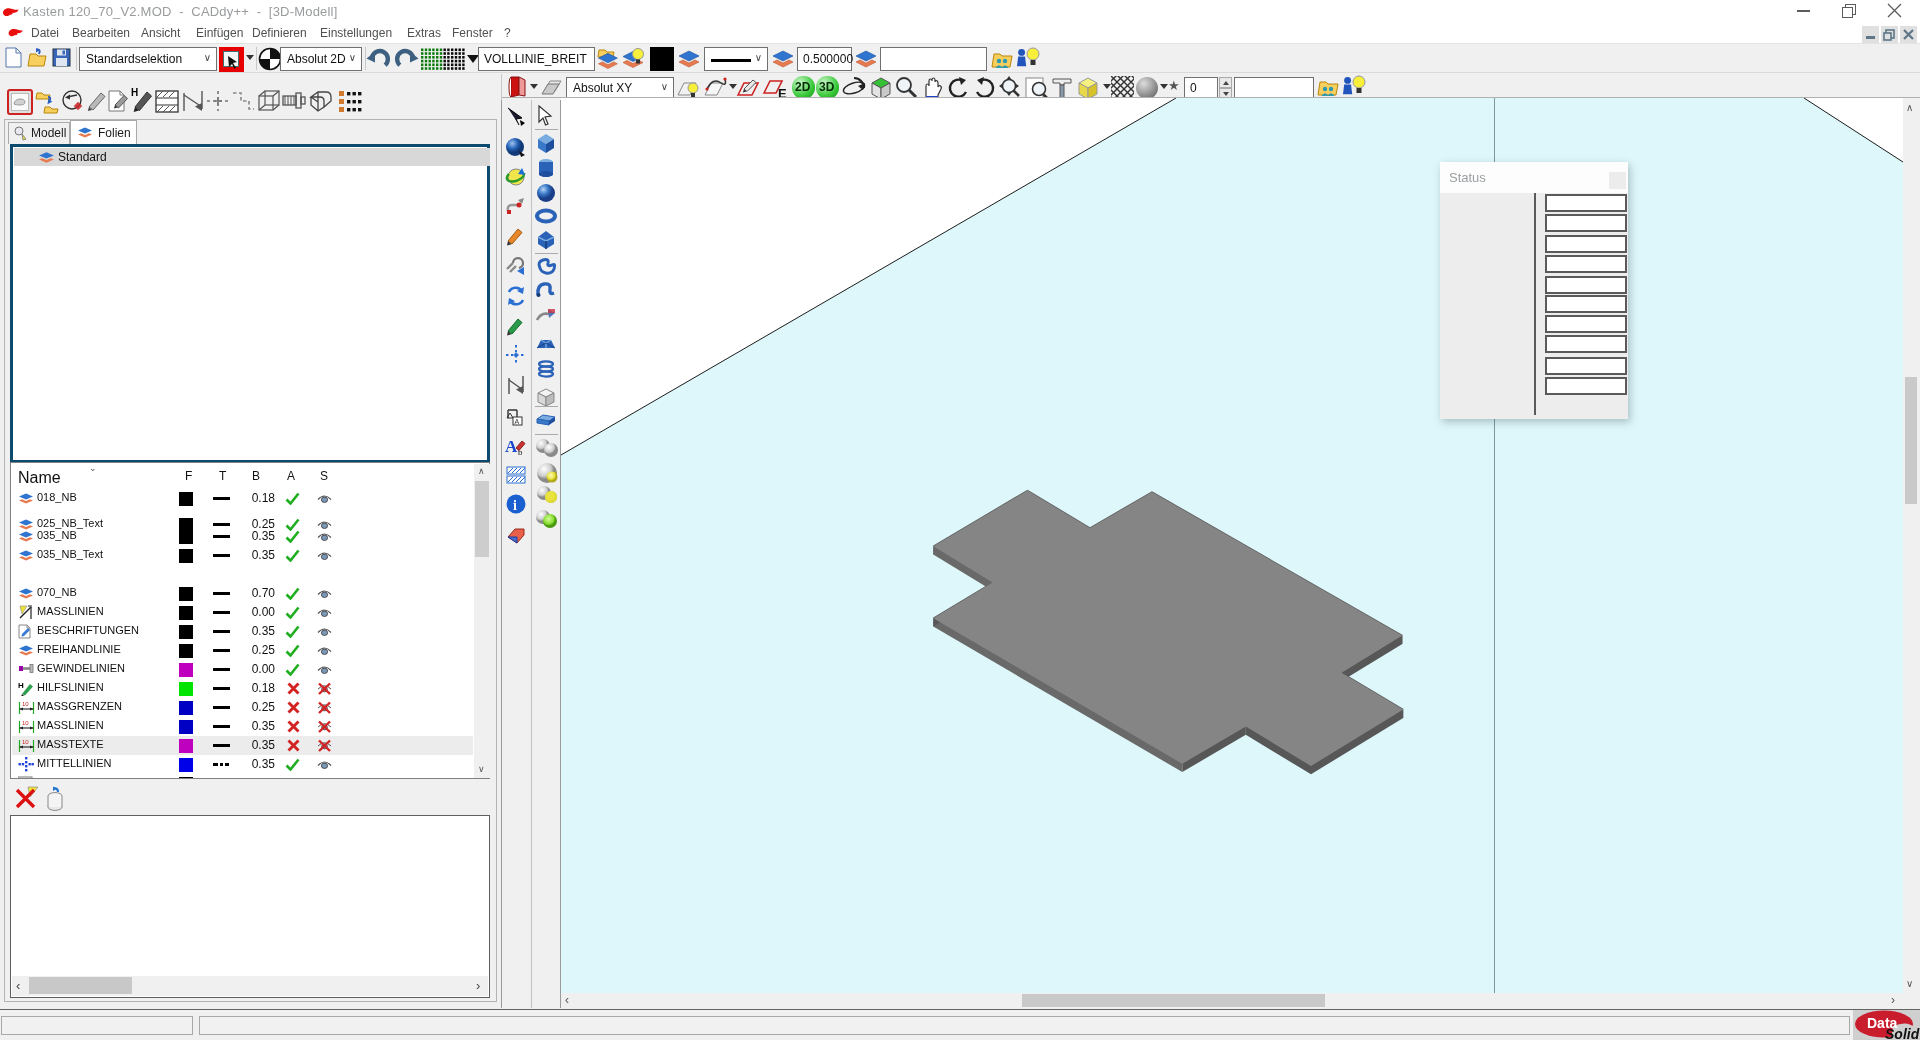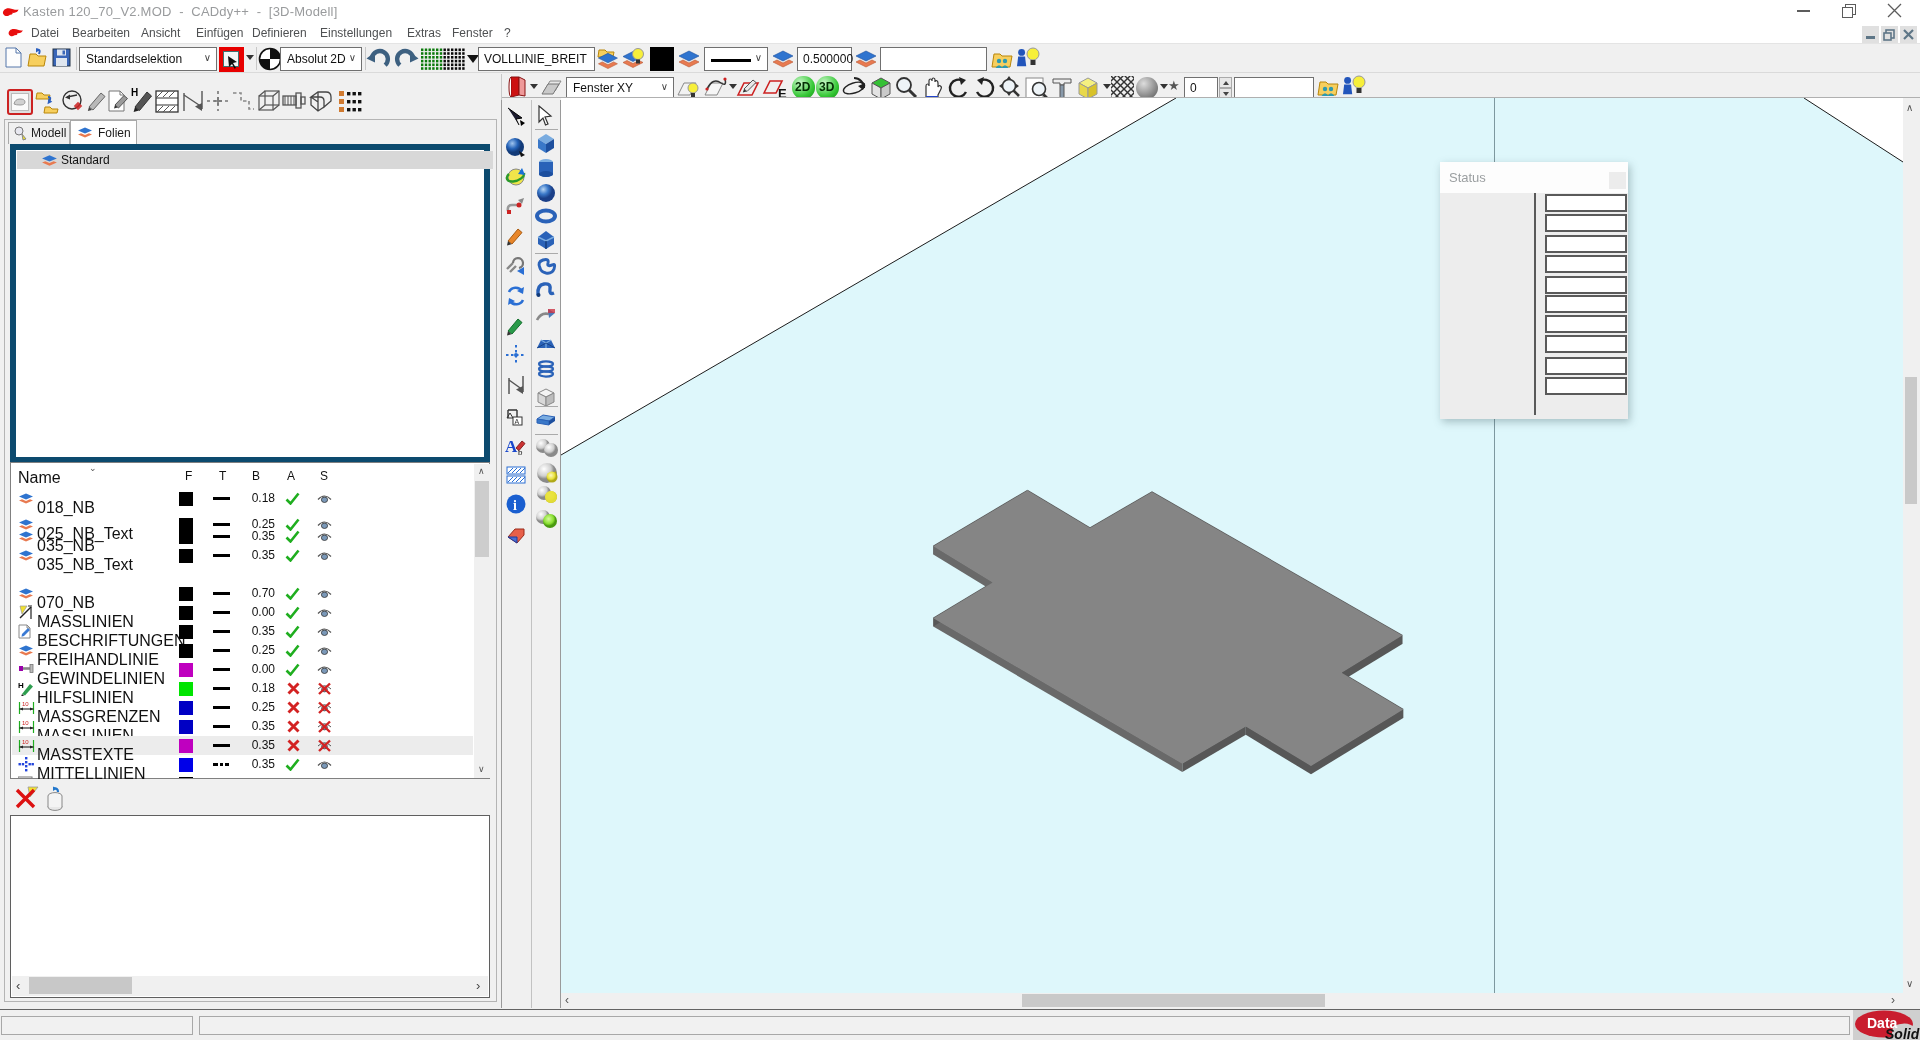--- a/index.html
+++ b/index.html
@@ -22,21 +22,21 @@
 #vscroll { left:1903px; top:98px; width:17px; height:895px; background:#f0f0f0; }
 #hscroll { left:561px; top:993px; width:1342px; height:15px; background:#f0f0f0; }
 #statusbar { left:0; top:1009px; width:1920px; height:31px; background:#f0f0f0; border-top:1px solid #636363; }
 .seg { position:absolute; top:6px; height:19px; background:#f1f1f1; border:1px solid #a8a8a8; }
 .statuswin { left:1440px; top:162px; width:188px; height:257px; background:#ededed; box-shadow:2px 3px 8px rgba(60,90,95,.35); }
 .wbox { position:absolute; left:105px; width:82px; height:18px; background:#fff; border:2px solid #5a5a5a; }
 .icon { position:absolute; }
 .tabrow { position:absolute; font-size:12px; color:#1a1a1a; }
 .lrow { position:absolute; left:1px; width:461px; height:19px; }
 .lic { position:absolute; left:6px; top:2px; }
-.lname { position:absolute; left:25px; top:2px; font-size:16px; color:#111;margin-top:8px; }
+.lname { position:absolute; left:25px; top:2px; font-size:11px; color:#111; }
 .fbox { position:absolute; left:167px; top:2.5px; width:14px; height:14px; }
 .tdash { position:absolute; left:201px; top:8px; width:17px; height:3.2px; background:#000; }
 .bval { position:absolute; left:219px; width:44px; top:2px; font-size:12px; color:#111; text-align:right; }
 
 </style>
 </head>
 <body>
 
 <div class="abs" id="titlebar">
   <svg class="icon" style="left:2px;top:7px" width="17" height="11" viewBox="0 0 17 11">
@@ -266,21 +266,21 @@
       <path d="M6,2 L14,2 L14,20 L6,22 Z" fill="#cc1111" stroke="#881111"></path>
       <path d="M14,2 L20,5 L20,21 L14,20 Z" fill="#ee9999" stroke="#881111"></path>
       <path d="M6,2 Q4,3 4,12 Q4,21 6,22" fill="#fff" stroke="#881111"></path>
     </svg>
   <div class="abs" style="left:28px;top:11px;width:0;height:0;border-left:4px solid transparent;border-right:4px solid transparent;border-top:5px solid #333"></div>
   <svg class="icon" style="left:38px;top:2px" width="24" height="24" viewBox="0 0 24 24">
       <path d="M4,16 L10,6 L21,6 L15,16 Z" fill="#e7e7e7" stroke="#888"></path>
       <path d="M2,19 L8,9 L19,9 L13,19 Z" fill="#c9c9c9" stroke="#777"></path>
     </svg>
   <div class="combo" style="left:64px;top:4px;width:108px;height:22px">
-      <span style="position:absolute;left:6px;top:3px">Fenster XY</span>
+      <span style="position:absolute;left:6px;top:3px">Absolut XY</span>
       <span class="cv">∨</span>
     </div>
   <svg class="icon" style="left:174px;top:2px" width="26" height="25" viewBox="0 0 26 25">
       <path d="M2,20 L8,8 L20,8 L14,20 Z" fill="#f2f2f2" stroke="#888"></path>
       <circle cx="17" cy="13" r="5" fill="#f7ef3a" stroke="#999"></circle>
       <rect x="15" y="18" width="4" height="4" fill="#333"></rect>
     </svg>
   <svg class="icon" style="left:201px;top:2px" width="26" height="25" viewBox="0 0 26 25">
       <path d="M2,20 L8,8 L20,8 L14,20 Z" fill="#f6f6f6" stroke="#888"></path>
       <path d="M4,14 Q10,2 18,8 Q24,12 22,4" fill="none" stroke="#333" stroke-width="1.5"></path>
@@ -502,21 +502,21 @@
       <circle cx="6" cy="5" r="4" fill="#e8e8f0" stroke="#777"></circle>
       <path d="M9,8 L13,13 L10,14 Z" fill="#f0e030" stroke="#888"></path>
     </svg>
   <div class="abs tabrow" style="left:26px;top:6px">Modell</div>
   <svg class="icon" style="left:72px;top:5px" width="17" height="15" viewBox="0 0 17 14">
       <path d="M1,5 L8,2 L15,5 L8,8 Z" fill="#2f74cf"></path>
       <path d="M1,9 L4,7.7 L8,9.4 L12,7.7 L15,9 L8,12 Z" fill="#e87a50"></path>
     </svg>
   <div class="abs tabrow" style="left:93px;top:6px">Folien</div>
 
-  <div class="abs" style="left:5px;top:24px;width:480px;height:319px;background:#fff;border:6px solid #0c4a6e">
+  <div class="abs" style="left:5px;top:24px;width:480px;height:319px;background:#fff;border:3px solid #0c4a6e">
     <div class="abs" style="left:1px;top:1px;width:476px;height:18px;background:#d8d8d8"></div>
     <svg class="icon" style="left:25px;top:3px" width="18" height="15" viewBox="0 0 17 14">
         <path d="M1,5 L8,2 L15,5 L8,8 Z" fill="#2f74cf"></path>
         <path d="M1,9 L4,7.7 L8,9.4 L12,7.7 L15,9 L8,12 Z" fill="#e87a50"></path>
       </svg>
     <div class="abs" style="left:45px;top:3px;font-size:12px;color:#111">Standard</div>
   </div>
 
   <div class="abs" style="left:5px;top:342px;width:480px;height:317px;background:#fff;border:1px solid #808080">
     <div class="abs" style="left:7px;top:6px;font-size:16px;color:#111">Name</div>

